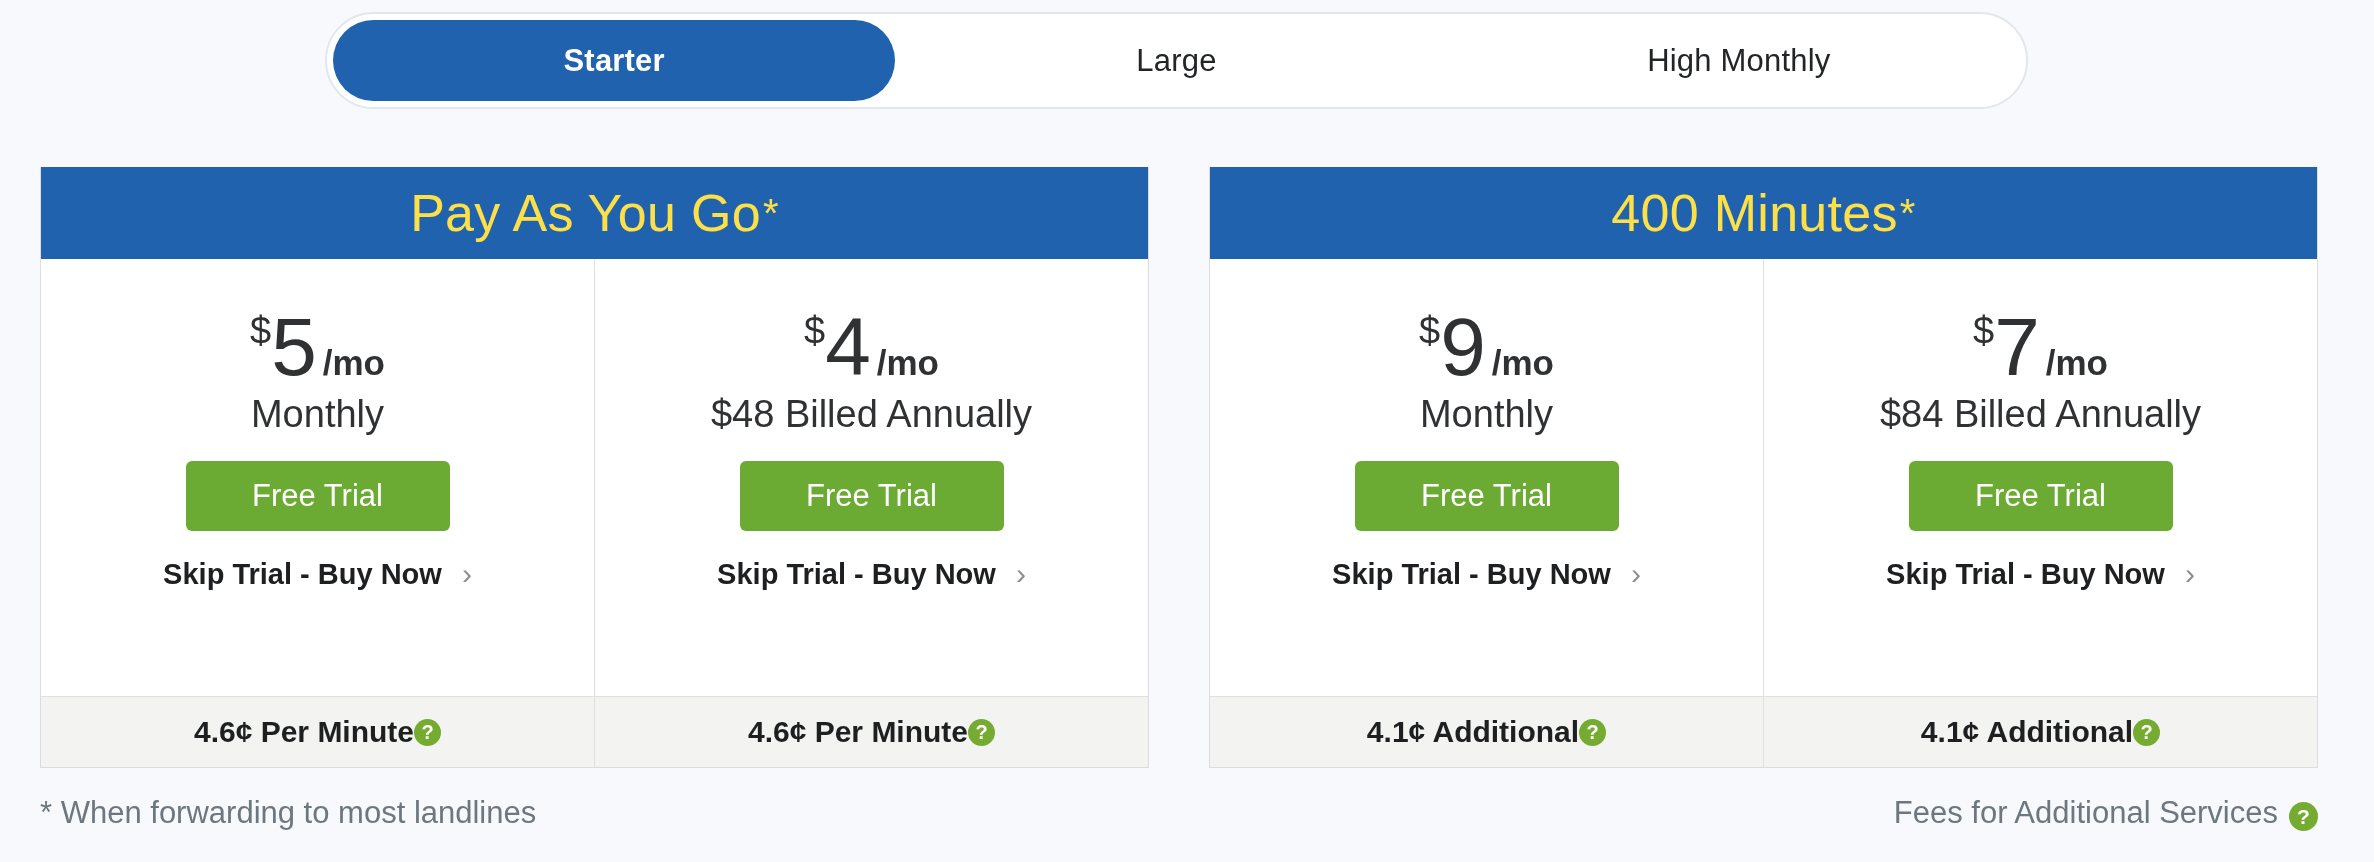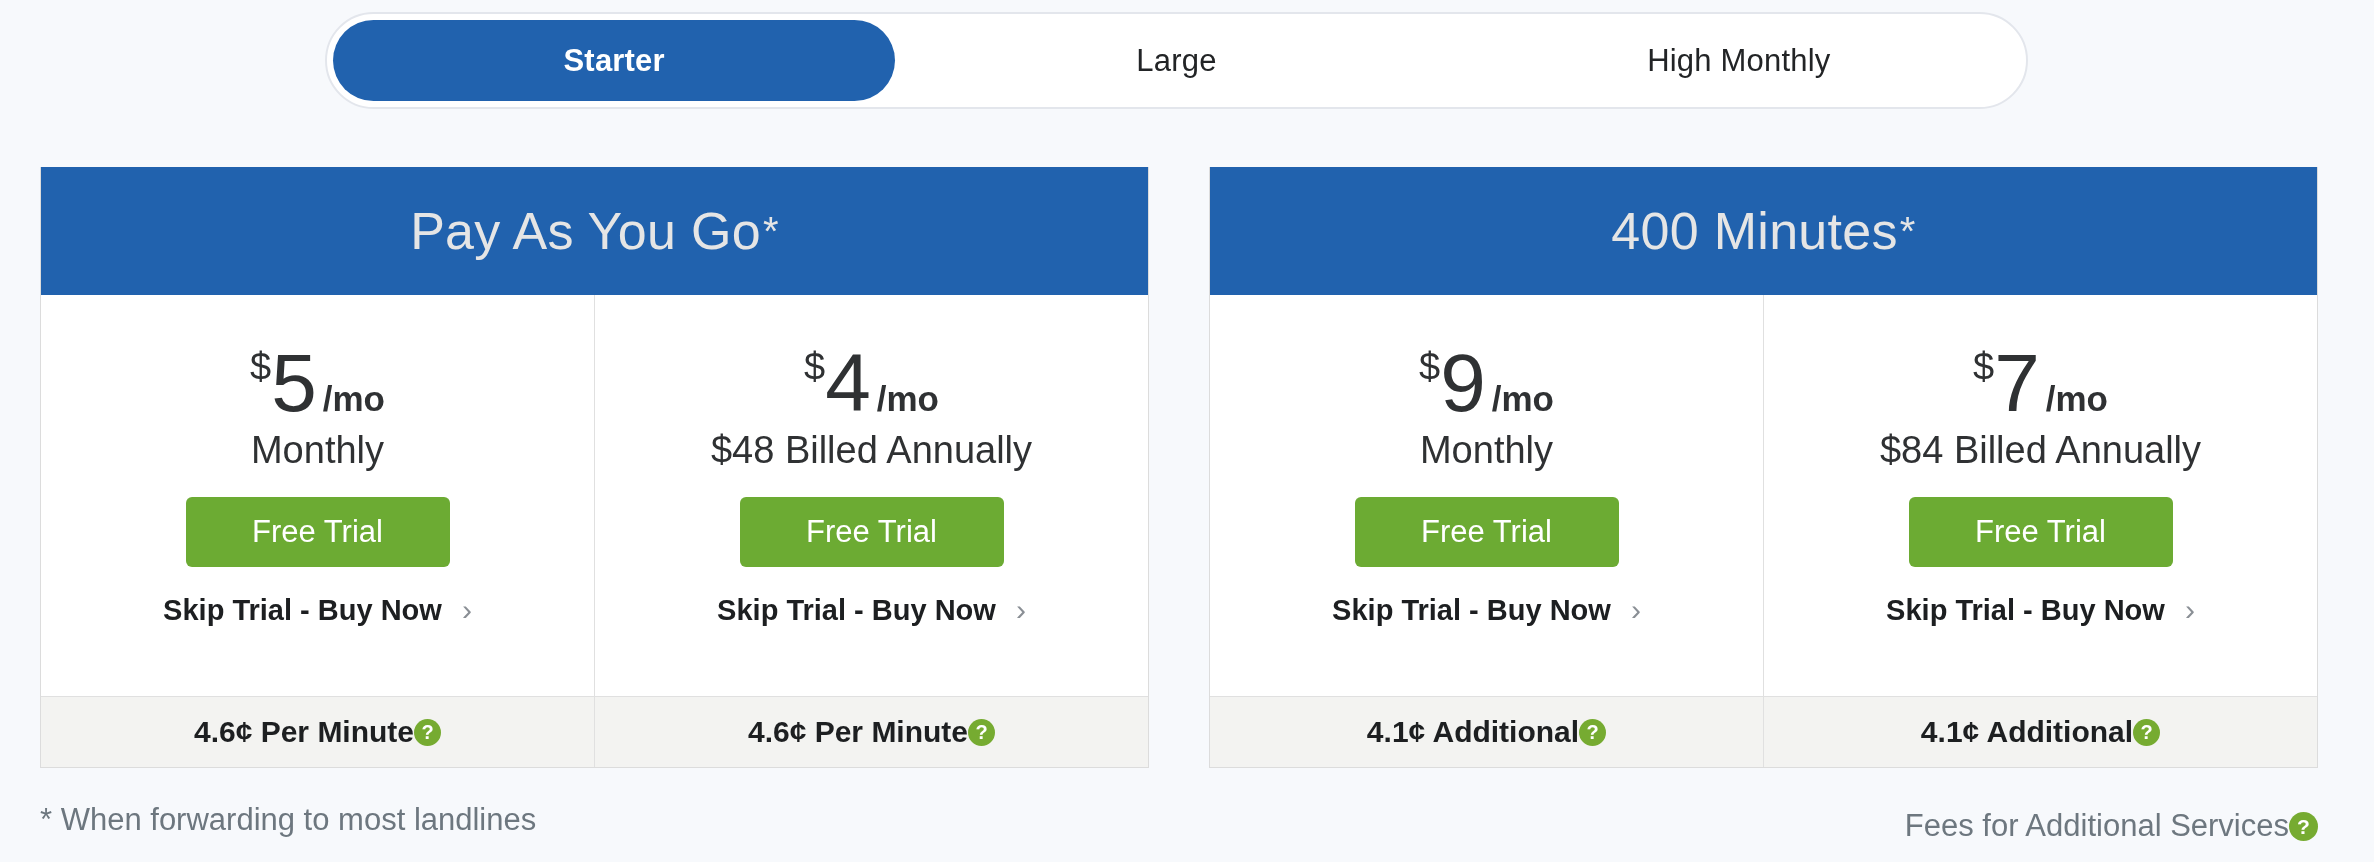--- a/index.html
+++ b/index.html
@@ -68,22 +68,22 @@
     flex: 1 1 0;
     display: flex;
     flex-direction: column;
     background: #ffffff;
     border: 1px solid #dcdcdc;
     border-top: 0;
     box-sizing: border-box;
   }
   .card-header {
     background: #2162ae;
-    color: #e5e5e5;
-    height: 128px;
+    color: #fde047;
+    height: 92px;
     display: flex;
     align-items: center;
     justify-content: center;
     font-size: 52px;
     font-weight: 400;
     letter-spacing: 0.3px;
   }
   .card-header .star {
     font-size: 40px;
     vertical-align: super;
@@ -224,24 +224,24 @@
     align-items: center;
     justify-content: space-between;
     font-size: 31px;
     color: #6d777f;
   }
   .footnote-left {
     white-space: nowrap;
   }
   .footnote-right {
     display: flex;
-    align-items: center;
-    white-space: nowrap;
-    cursor: pointer;
-    margin-top: 13px;
+    align-items: flex-end;
+    gap: 11px;
+    white-space: nowrap;
+    cursor: pointer;
   }
   .footnote-right .help-icon {
     width: 29px;
     height: 29px;
     font-size: 21px;
   }
 </style>
 </head>
 <body>
 

